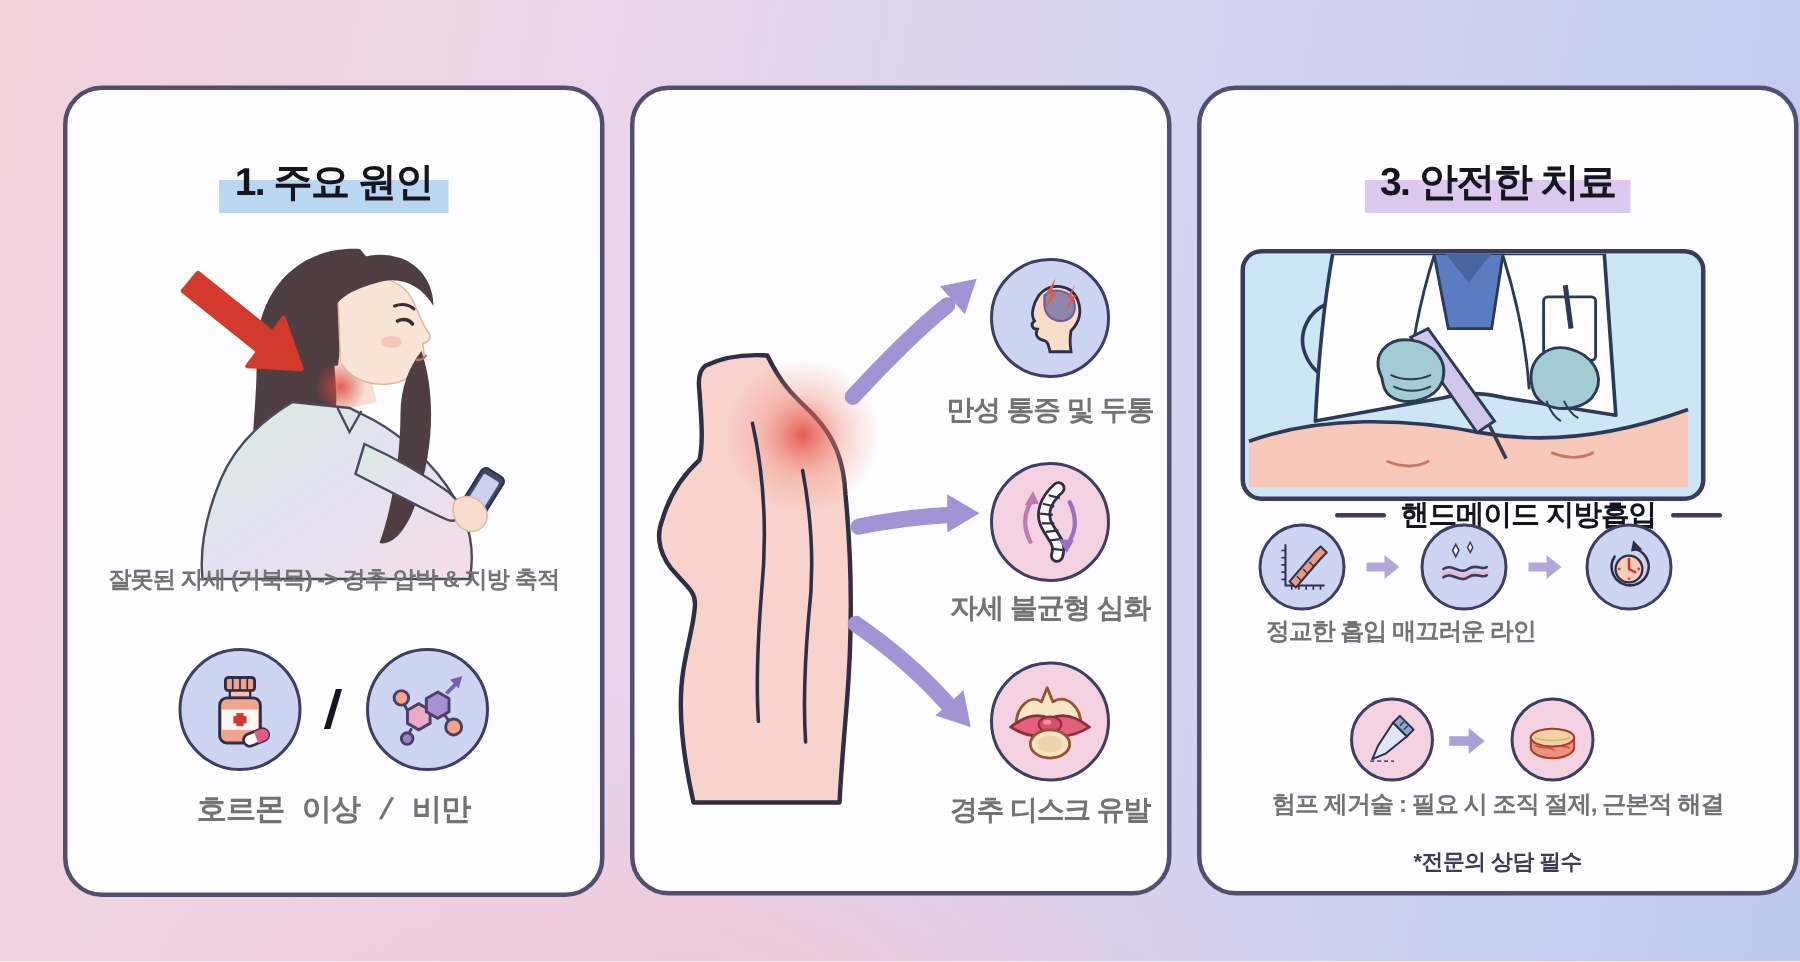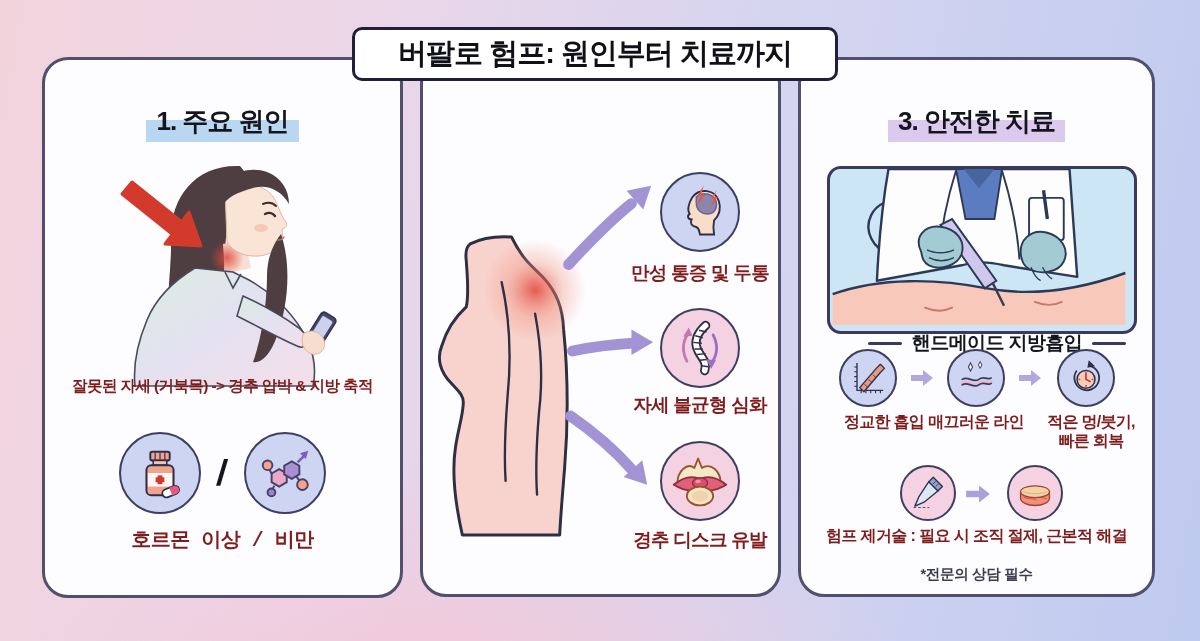--- a/index.html
+++ b/index.html
@@ -8,29 +8,29 @@
     background:
       radial-gradient(ellipse 720px 360px at 38% 106%, rgba(246,198,214,.85), rgba(246,198,214,0) 62%),
       linear-gradient(100deg,#f2d3dc 0%, #ead6e8 30%, #d4d5f0 62%, #bfcaf0 100%);}
   .title-box{position:absolute;left:352px;top:27px;width:486px;height:54px;
     background:#ffffff;border:3.5px solid #20203a;border-radius:10px;
     display:flex;align-items:center;justify-content:center;box-sizing:border-box;z-index:5;}
   .title-box span{font-size:29px;font-weight:800;color:#101018;letter-spacing:-1px;white-space:nowrap;}
   .panel{position:absolute;top:57px;background:#fdfdff;border:3px solid #50506e;border-radius:26px;box-sizing:border-box;}
   .panel1{left:42px;width:361px;height:541px;}
   .panel2{left:420px;width:361px;height:540px;}
-  .panel3{left:798px;width:357px;height:540px;}
+  .panel3{left:798px;width:401px;height:540px;}
   .p-head{text-align:center;margin:0;padding-top:44px;}
   .p-head span{display:inline-block;font-size:26px;font-weight:800;color:#15151f;letter-spacing:-1px;
     padding:0 10px 3px 10px;white-space:nowrap;}
   .hl-blue{background:linear-gradient(180deg, transparent 42%, #b9d7f1 42%);}
   .hl-pink{background:linear-gradient(180deg, transparent 42%, #f6c6cb 42%);}
   .hl-purple{background:linear-gradient(180deg, transparent 42%, #dcc9ee 42%);}
   .abs{position:absolute;}
-  .ctext{text-align:center;font-weight:800;color:#7f1d1d;margin:0;}
+  .ctext{text-align:center;font-weight:800;color:#737373;margin:0;}
   .posture-text{left:0;right:0;top:316px;font-size:15.5px;white-space:nowrap;letter-spacing:-0.6px;}
   .cause-icon-row{left:0;right:0;top:372px;display:flex;align-items:center;justify-content:center;gap:16px;}
   .circle{border-radius:50%;border:2.5px solid #3e3e62;display:flex;align-items:center;justify-content:center;box-sizing:border-box;}
   .circle.lav{background:#cdd5f3;}
   .circle.pnk{background:#f5d2e2;}
   .d82{width:82px;height:82px;}
   .d80{width:80px;height:80px;}
   .d58{width:58px;height:58px;}
   .d56{width:56px;height:56px;}
   .slash{font-size:36px;font-weight:800;color:#15151f;transform:skewX(-6deg);}
@@ -48,23 +48,20 @@
   .surg-circle{top:405px;}
   .surg-arrow{top:422px;}
   .surgery-text{left:0;right:0;top:466px;font-size:16px;white-space:nowrap;letter-spacing:-0.6px;}
   .footnote{left:0;right:0;top:505px;font-size:14.5px;font-weight:600;color:#3c3c52;letter-spacing:-0.3px;}
 </style>
 </head>
 <body>
 
 <div class="canvas">
 
-  <div class="title-box">
-    <span>버팔로 험프: 원인부터 치료까지</span>
-  </div>
 
   <section class="panel panel1">
     <h2 class="p-head">
       <span class="hl-blue">1. 주요 원인</span>
     </h2>
 
     <svg class="abs" style="left:30px;top:96px;" width="300" height="232" viewBox="0 0 300 232">
       <defs>
         <linearGradient id="shirtGrad" x1="0" y1="0" x2="1" y2="1">
           <stop offset="0" stop-color="#d9ede0"></stop>
@@ -277,22 +274,20 @@
         <circle cx="32" cy="24.5" r="1.4" fill="#d04545"></circle>
           <circle cx="32" cy="43.5" r="1.4" fill="#d04545"></circle>
         <circle cx="22.5" cy="34" r="1.4" fill="#d04545"></circle>
           <circle cx="41.5" cy="34" r="1.4" fill="#d04545"></circle>
         <path d="M32,34 L32,26 M32,34 L38,37" stroke="#c03838" stroke-width="2.4" stroke-linecap="round"></path>
       </svg>
     </div>
 
     <p class="abs ctext step-label" style="left:26px;width:114px;">정교한 흡입</p>
     <p class="abs ctext step-label" style="left:115px;width:120px;">매끄러운 라인</p>
-    <p class="abs ctext step-label" style="left:228px;width:124px;">적은 멍/붓기,
-빠른 회복</p>
 
     <div class="abs circle pnk d56 surg-circle" style="left:99px;">
       <svg width="42" height="42" viewBox="0 0 64 64">
         <polygon points="40,8 54,22 47,29 33,15" fill="#8ea6cc" stroke="#2e2e48" stroke-width="2" stroke-linejoin="round"></polygon>
         <path d="M44,14 l-4,4 M48,18 l-4,4" stroke="#2e2e48" stroke-width="1.3"></path>
         <polygon points="33,15 47,29 26,46 12,52 18,38" fill="#dde8f4" stroke="#2e2e48" stroke-width="2" stroke-linejoin="round"></polygon>
         <path d="M10,54 H34" stroke="#555566" stroke-width="1.6" stroke-dasharray="4,3"></path>
       </svg>
     </div>
     <svg class="abs surg-arrow" style="left:163px;" width="28" height="24" viewBox="0 0 26 22">

